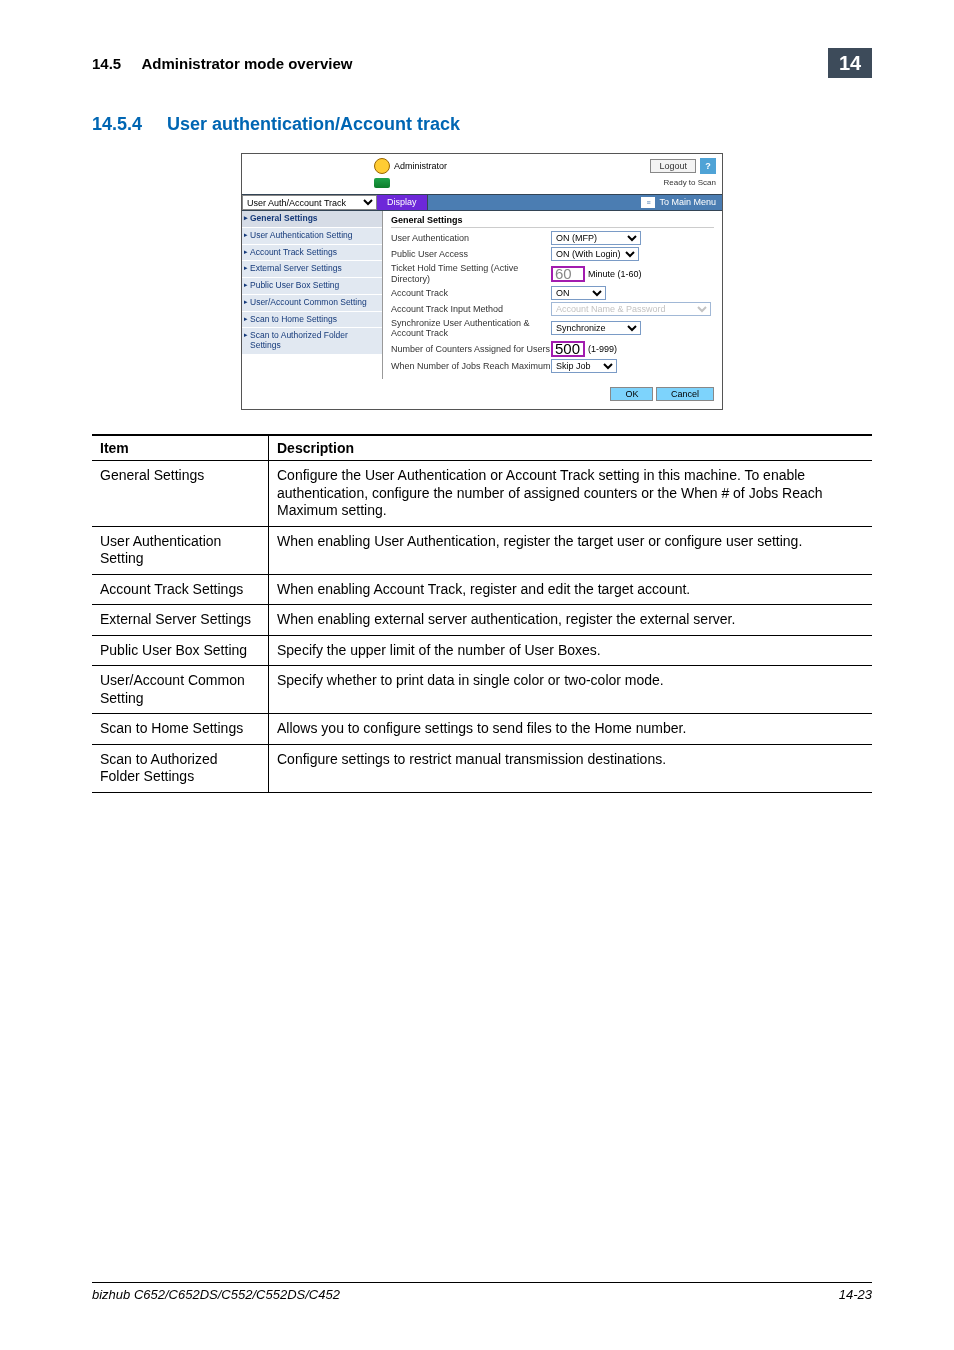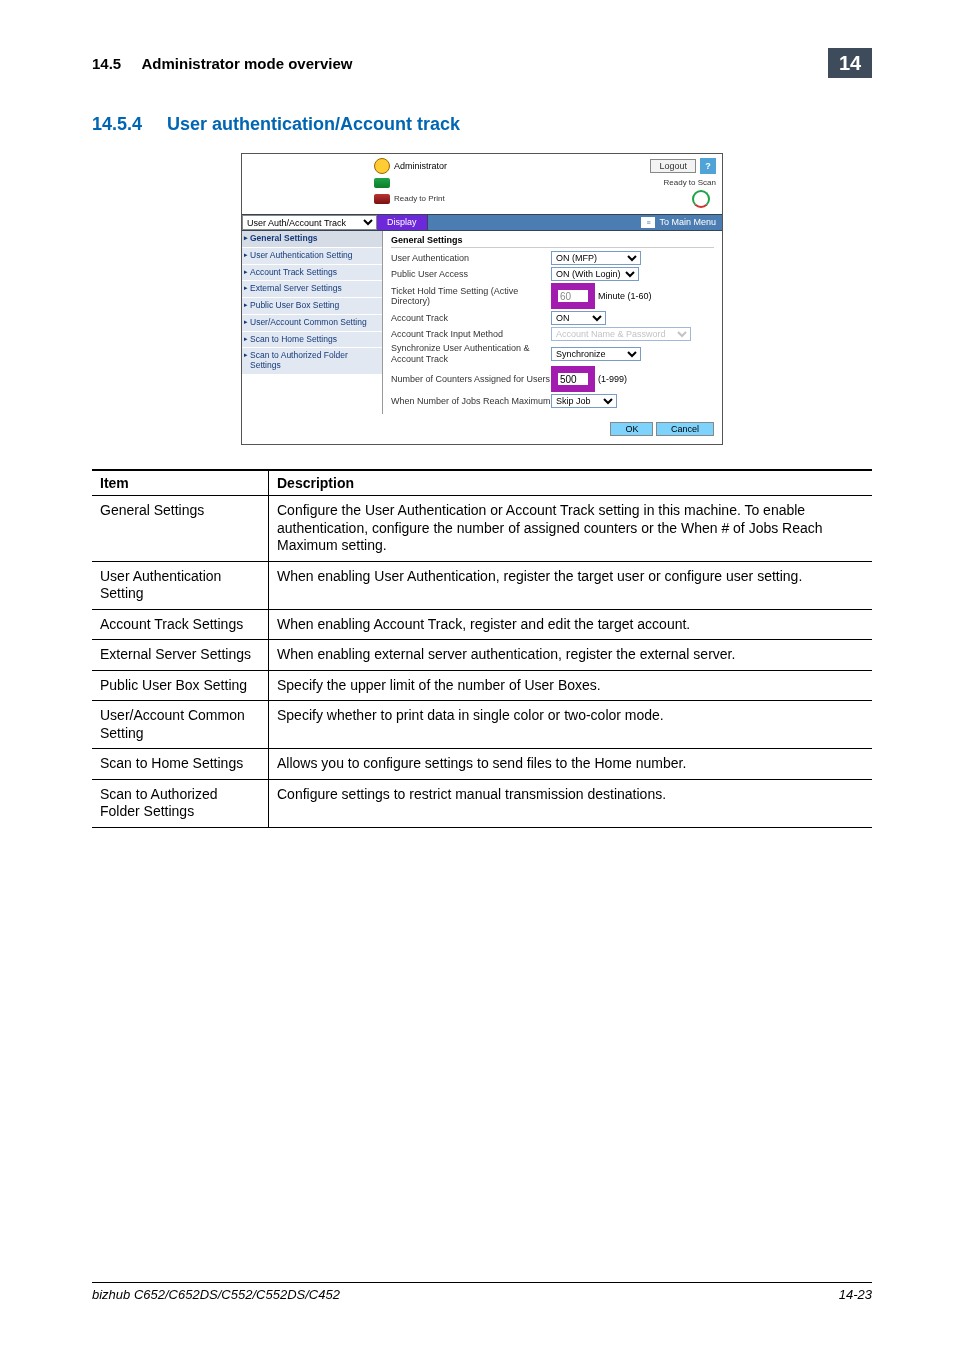--- a/index.html
+++ b/index.html
@@ -213,22 +213,22 @@
     gap: 3px;
   }
   .mini-select {
     height: 14px;
     font-size: 9px;
     border: 1px solid #7a9bc6;
     background: #fff;
   }
   .mini-input {
     height: 12px;
-    font-size: 10px;
-    border: 7px solid #a21caf;
+    font-size: 15px;
+    border: 2px solid #a21caf;
     padding: 0 2px;
   }
   .shot-foot {
     text-align: right;
     padding: 10px 8px 10px 0;
   }
   .shot-btn {
     border: 1px solid #888;
     padding: 1px 14px;
     background: #7dd3fc;
@@ -307,25 +307,20 @@
         <div style="display:flex;align-items:center;">
           <span class="logout">Logout</span>
           <span class="help">?</span>
         </div>
       </div>
       <div class="shot-status">
         <div style="flex:1">
           <div class="status-row">
               <span class="scan-ico"></span>
               <span>Ready to Scan</span>
-            </div>
-          <div class="status-row" style="margin-top:2px;">
-              <span class="print-ico"></span>
-              <span>Ready to Print</span>
-          <span class="refresh-ico"></span>
             </div>
         </div>
       </div>
     </div>
 
     <div class="shot-tabbar">
       <div class="shot-tabbar-left">
         <select class="shot-select">
           <option>User Auth/Account Track</option>
         </select>
@@ -373,21 +368,21 @@
         </div>
         <div class="form-row">
           <div class="form-label">Account Track</div>
           <div class="form-control">
               <select class="mini-select" style="width:55px"><option>ON</option></select>
             </div>
         </div>
         <div class="form-row">
           <div class="form-label">Account Track Input Method</div>
           <div class="form-control">
-              <select disabled="" class="mini-select" style="width:140px;color:#aaa"><option>Account Name &amp; Password</option></select>
+              <select disabled="" class="mini-select" style="width:160px;color:#aaa"><option>Account Name &amp; Password</option></select>
             </div>
         </div>
         <div class="form-row">
           <div class="form-label">Synchronize User Authentication &amp; Account Track</div>
           <div class="form-control">
               <select class="mini-select" style="width:90px"><option>Synchronize</option></select>
             </div>
         </div>
         <div class="form-row">
           <div class="form-label">Number of Counters Assigned for Users</div>

